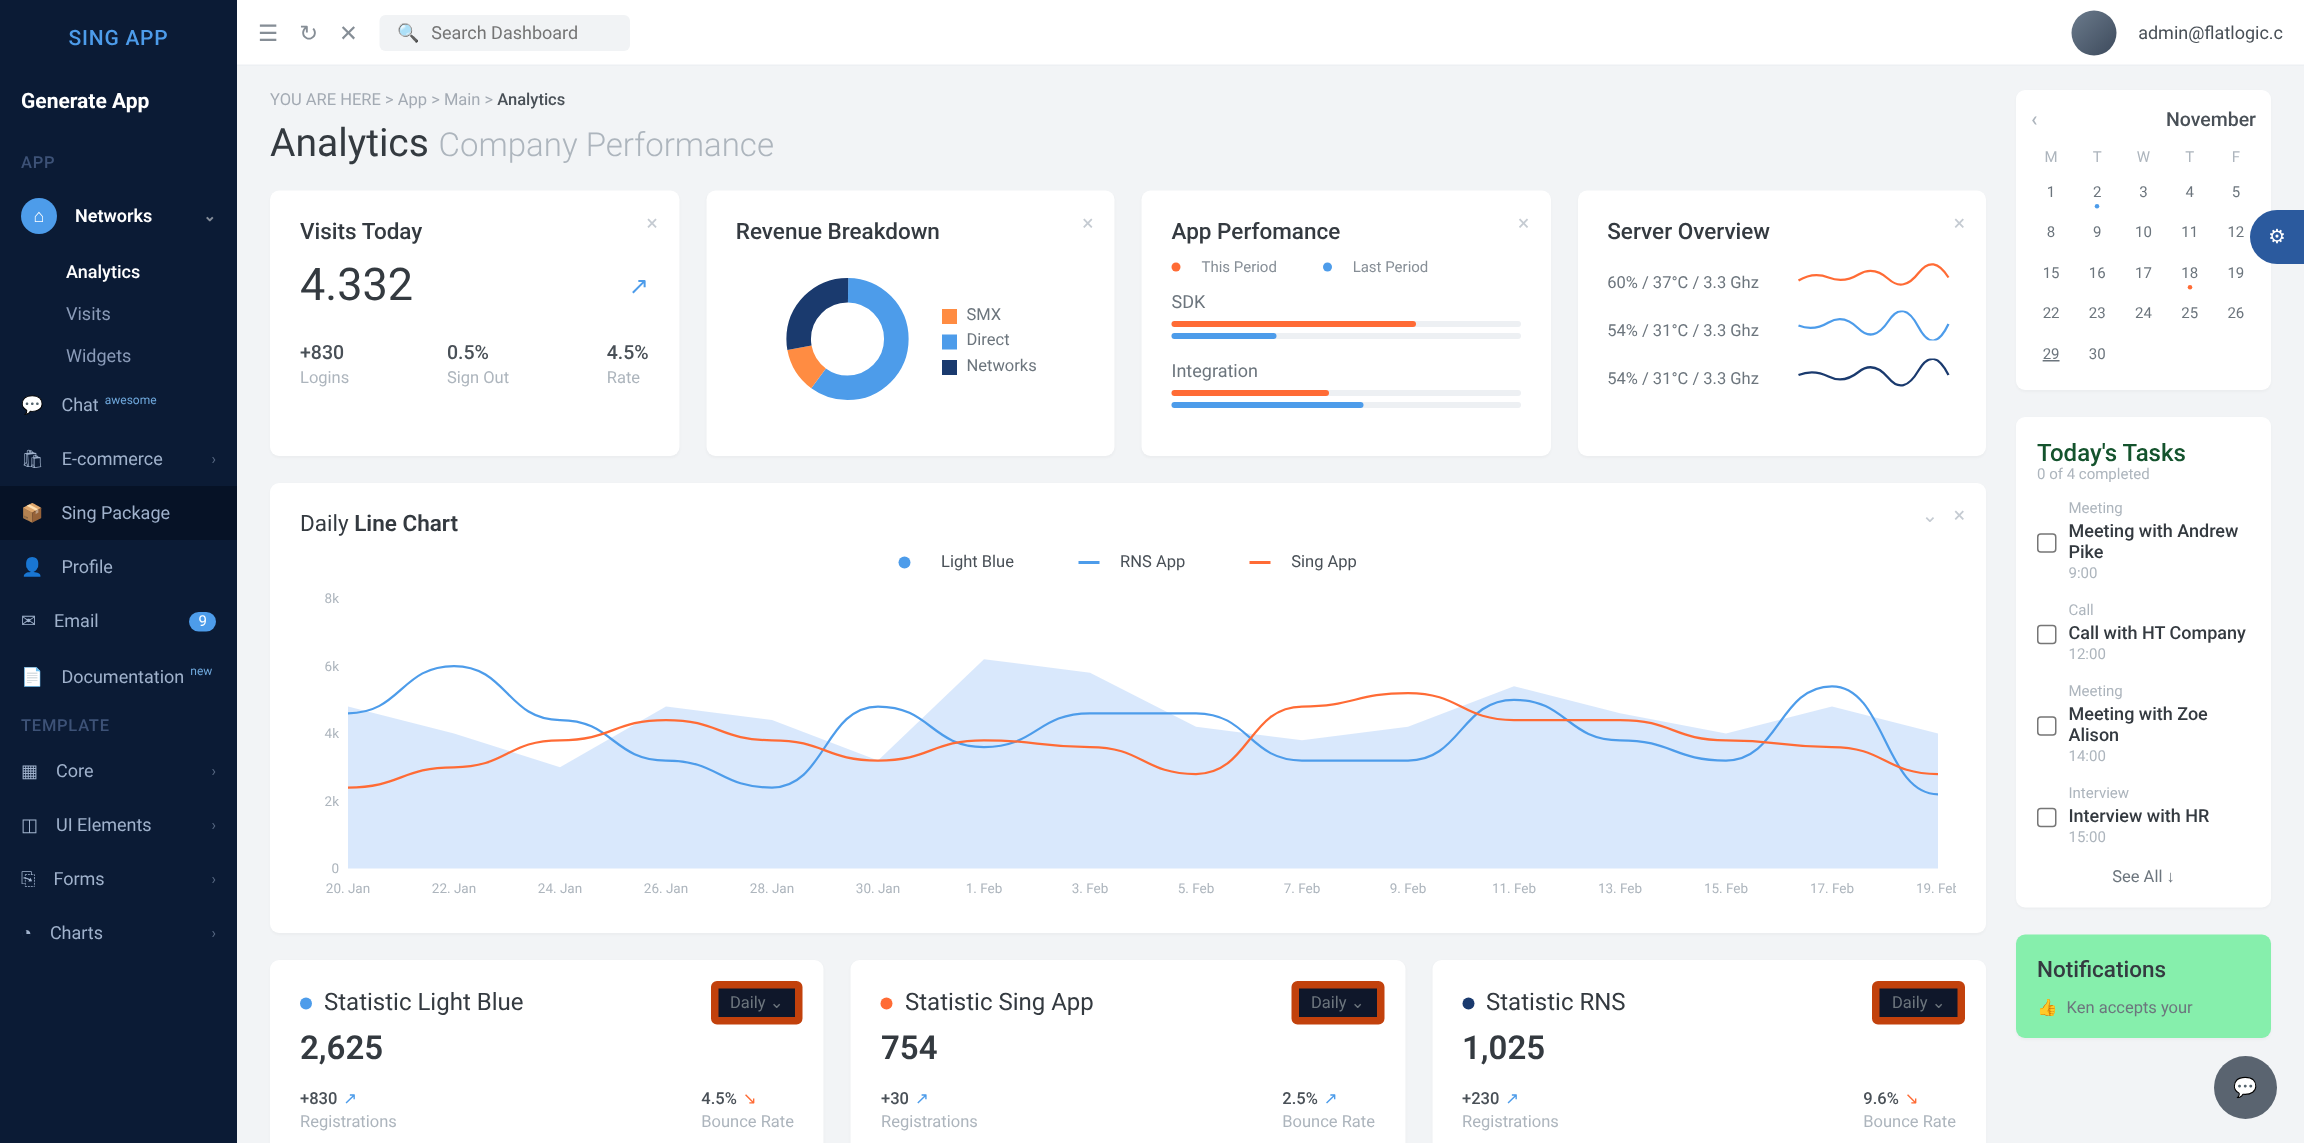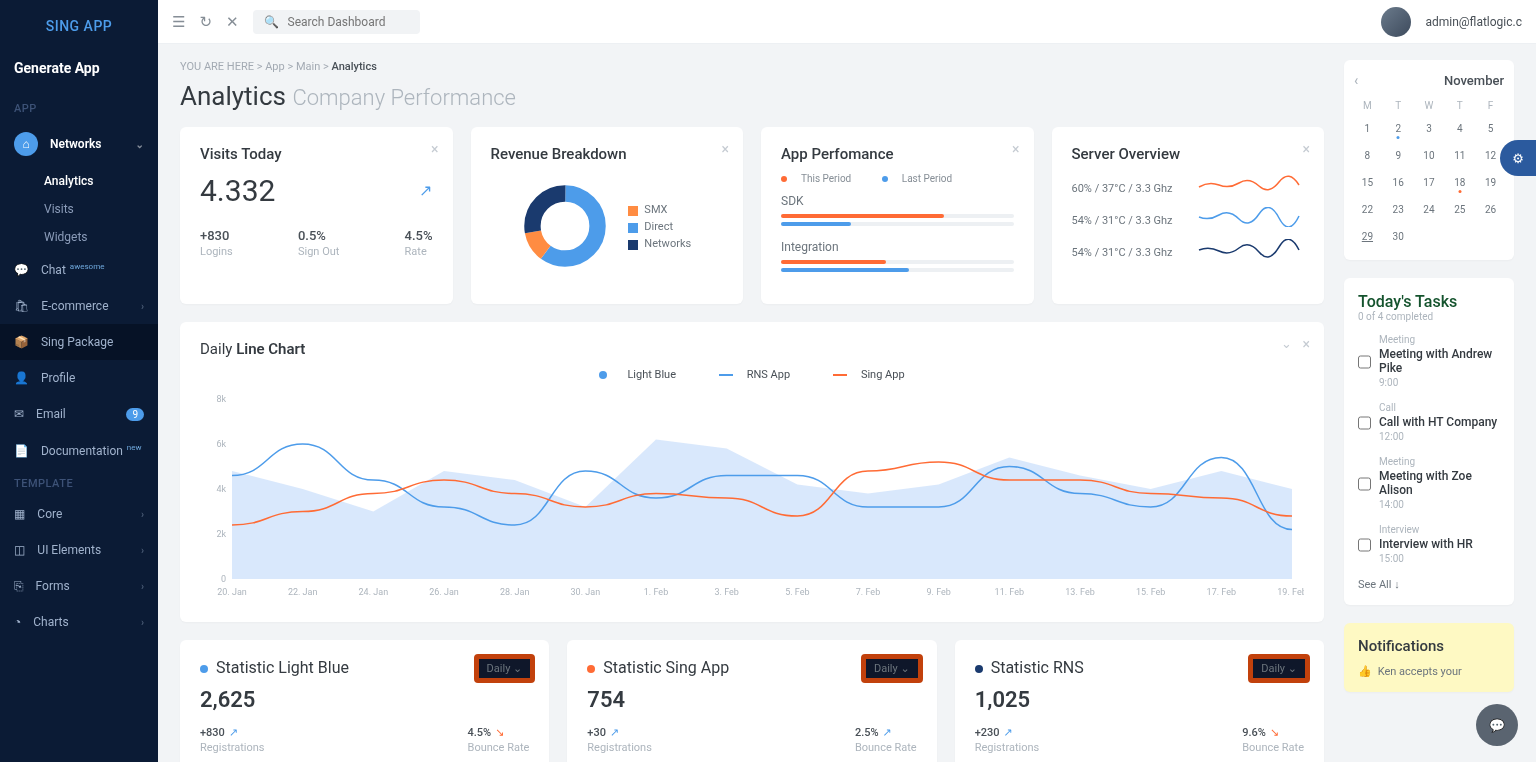--- a/index.html
+++ b/index.html
@@ -84,22 +84,22 @@
 .cal-day.has-ev::after{content:"";position:absolute;bottom:1px;left:50%;transform:translateX(-50%);width:3px;height:3px;background:#4d9cea;border-radius:50%}
 .cal-day.has-ev2::after{background:#ff6b35}
 .tasks{background:#fff;border-radius:6px;padding:14px;box-shadow:0 1px 2px rgba(0,0,0,.03)}
 .tasks h3{font-size:16px;font-weight:500;color:#14532d}
 .tasks .sub{font-size:10px;color:#adb5bd;margin-bottom:12px}
 .task{display:flex;gap:8px;margin-bottom:14px;font-size:11px}
 .task input{margin-top:2px}
 .task .cat{color:#adb5bd;font-size:10px}
 .task .title{color:#343a40;font-weight:500;font-size:12px;margin:2px 0}
 .task .time{color:#adb5bd;font-size:10px}
-.see-all{text-align:left;font-size:11px;color:#6c757d;cursor:pointer}
-.notif{background:#fef9c3;border-radius:6px;padding:14px;box-shadow:0 1px 2px rgba(0,0,0,.03)}
+.see-all{text-align:center;font-size:11px;color:#6c757d;cursor:pointer}
+.notif{background:#86efac;border-radius:6px;padding:14px;box-shadow:0 1px 2px rgba(0,0,0,.03)}
 .notif h3{font-size:15px;color:#343a40;font-weight:500;margin-bottom:10px}
 .settings-btn{position:fixed;right:0;top:140px;width:36px;height:36px;background:#2b5a9e;border-radius:18px 0 0 18px;display:flex;align-items:center;justify-content:center;color:#fff;cursor:pointer}
 .chat-btn{position:fixed;right:18px;bottom:16px;width:42px;height:42px;border-radius:50%;background:#5a6470;display:flex;align-items:center;justify-content:center;color:#fff;cursor:pointer}
 </style>
 </head>
 <body>
 
 <div class="sidebar">
   <div class="logo">SING APP</div>
   <div class="generate">Generate App</div>

